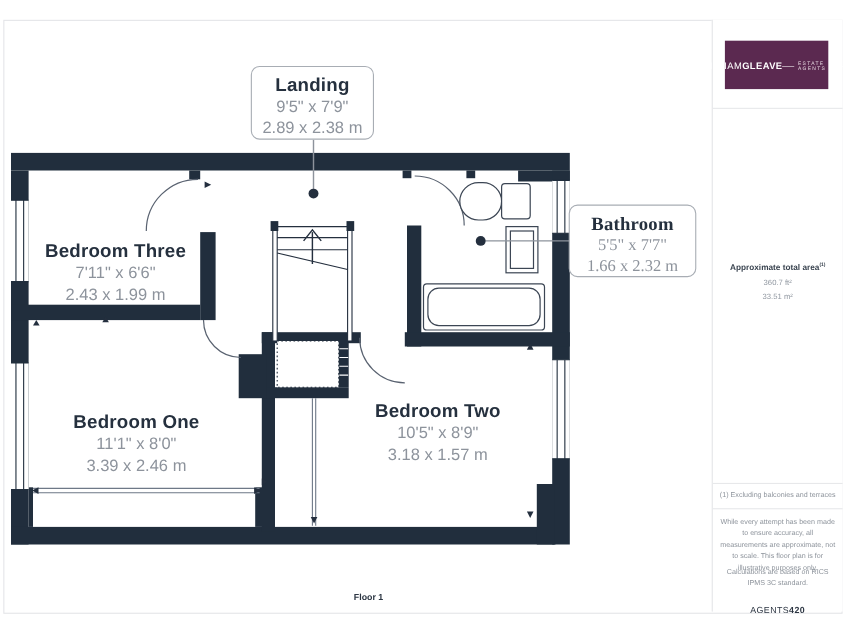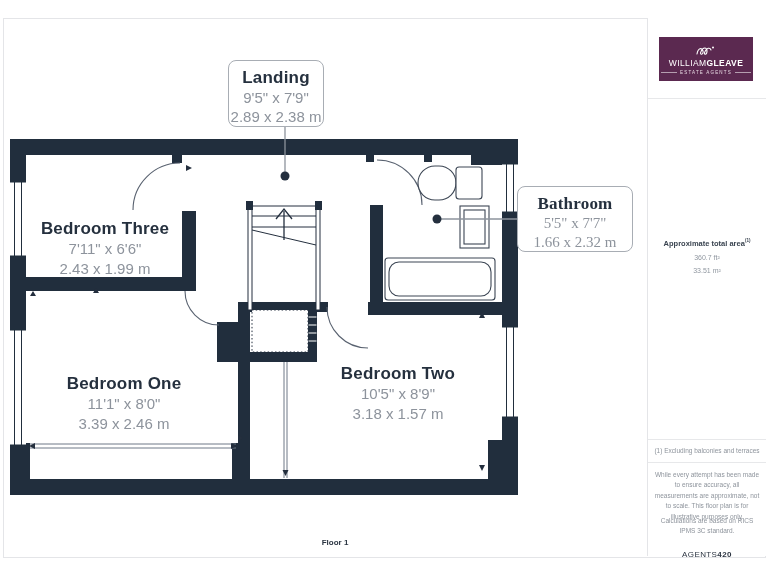--- a/index.html
+++ b/index.html
@@ -24,21 +24,21 @@
   .callout .room-dim{line-height:19px;}
 
   .floor-label{position:absolute;left:300px;top:538px;width:70px;text-align:center;
     font-size:8px;font-weight:bold;color:#2b3542;}
 
   
   .sidebar{position:absolute;left:647px;top:18px;width:118px;height:538px;
     border-left:1px solid #e4e5e8;background:#fff;}
   .sb-divider{position:absolute;left:0;width:118px;border-top:1px solid #e7e8ea;}
   .logo{position:absolute;left:11px;top:19px;width:94px;height:44px;background:#5b2950;
-    display:flex;flex-direction:column;align-items:center;justify-content:center;color:#fff;}
+    display:flex;flex-direction:row;align-items:center;justify-content:center;color:#fff;}
   .brand{font-size:8.5px;letter-spacing:.4px;margin-top:1px;white-space:nowrap;}
   .brand .thin{font-weight:300;}
   .brand .bold{font-weight:bold;}
   .tagline{display:flex;align-items:center;gap:3px;margin-top:2px;}
   .tagline .rule{width:16px;border-top:1px solid rgba(255,255,255,.55);}
   .tagline .tg-text{font-size:4.5px;letter-spacing:1.2px;color:#e7d9e2;}
 
   .area-block{position:absolute;left:0;top:220px;width:118px;text-align:center;}
   .area-label{font-size:7.5px;font-weight:bold;color:#3a4450;}
   .area-label sup{font-size:4.5px;}
@@ -166,21 +166,21 @@
   <div class="room-dim">11'1" x 8'0"</div>
   <div class="room-dim">3.39 x 2.46 m</div>
 </div>
 
 <div class="room-label" style="left:323px;top:363px;width:150px;">
   <div class="room-title">Bedroom Two</div>
   <div class="room-dim">10'5" x 8'9"</div>
   <div class="room-dim">3.18 x 1.57 m</div>
 </div>
 
-<div class="callout" style="left:228px;top:60px;width:96px;height:67px;">
+<div class="callout" style="left:228px;top:60px;width:112px;height:67px;">
   <div class="room-title">Landing</div>
   <div class="room-dim">9'5" x 7'9"</div>
   <div class="room-dim">2.89 x 2.38 m</div>
 </div>
 
 <div class="callout" style="left:517px;top:186px;width:116px;height:66px;font-family:Liberation Serif, serif;">
   <div class="room-title">Bathroom</div>
   <div class="room-dim">5'5" x 7'7"</div>
   <div class="room-dim">1.66 x 2.32 m</div>
 </div>

